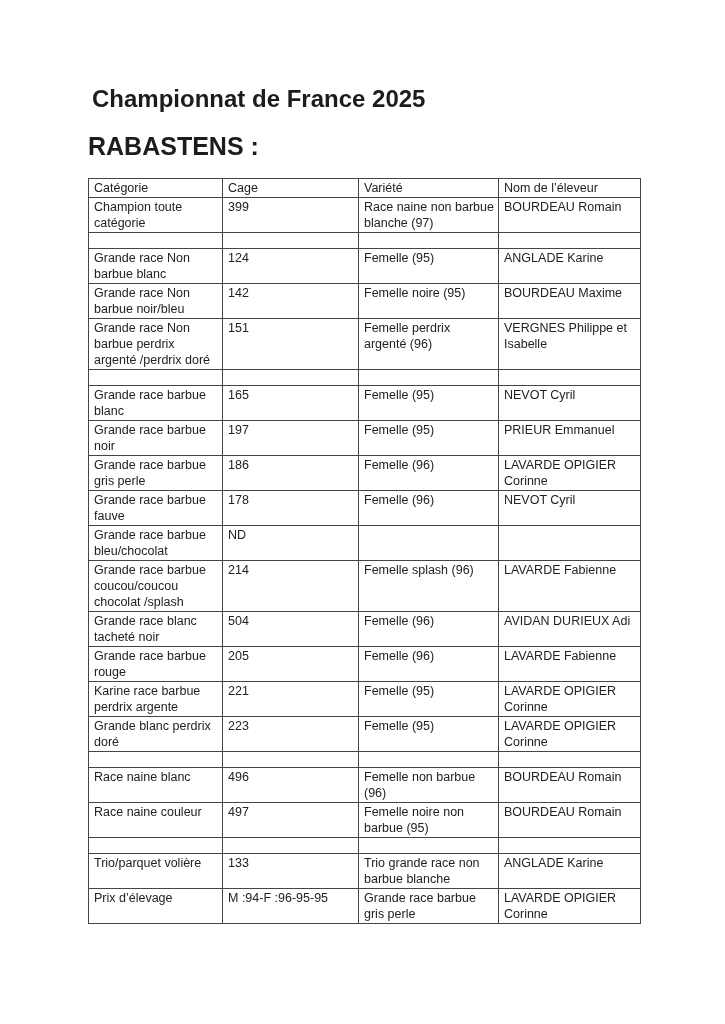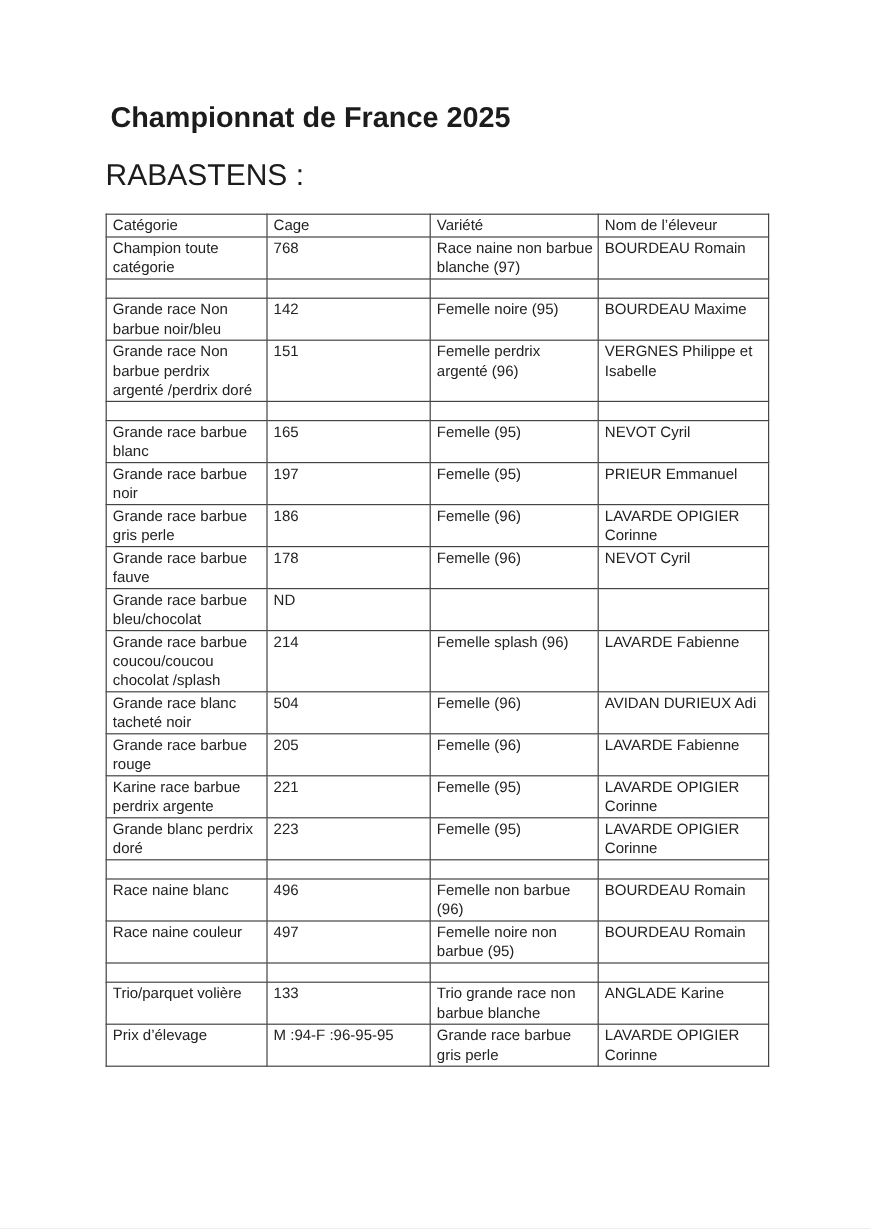--- a/index.html
+++ b/index.html
@@ -27,21 +27,21 @@
   }
   h1.doc-title {
     font-size: 24px;
     font-weight: bold;
     margin: 0 0 0 4px;
     line-height: 1.1;
     color: #1c1c1c;
   }
   h2.doc-subtitle {
     font-size: 25px;
-    font-weight: normal;
+    font-weight: bold;
     margin: 21px 0 17px 0;
     line-height: 1.1;
     color: #1c1c1c;
   }
   table.results {
     border-collapse: collapse;
     table-layout: fixed;
     width: 552px;
   }
   table.results col.c1 { width: 134px; }
@@ -89,29 +89,35 @@
         <tr>
             <th>Catégorie</th>
             <th>Cage</th>
             <th>Variété</th>
             <th>Nom de l’éleveur</th>
           </tr>
       </thead>
       <tbody>
           <tr>
             <td>Champion toute catégorie</td>
-            <td>768</td>
+            <td>399</td>
             <td>Race naine non barbue  blanche (97)</td>
             <td>BOURDEAU Romain</td>
           </tr>
           <tr class="spacer">
             <td></td>
             <td></td>
             <td></td>
             <td></td>
+          </tr>
+          <tr>
+            <td>Grande race Non barbue blanc</td>
+            <td>124</td>
+            <td>Femelle (95)</td>
+            <td>ANGLADE Karine</td>
           </tr>
           <tr>
             <td>Grande race Non barbue noir/bleu</td>
             <td>142</td>
             <td>Femelle noire (95)</td>
             <td>BOURDEAU Maxime</td>
           </tr>
           <tr>
             <td>Grande race Non barbue perdrix argenté /perdrix doré</td>
             <td>151</td>

